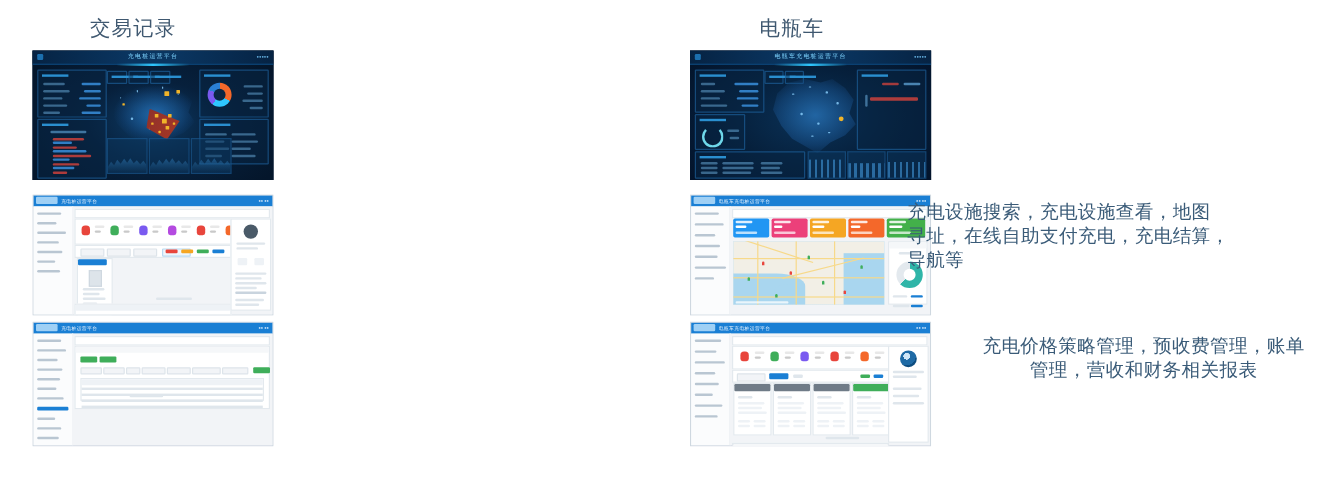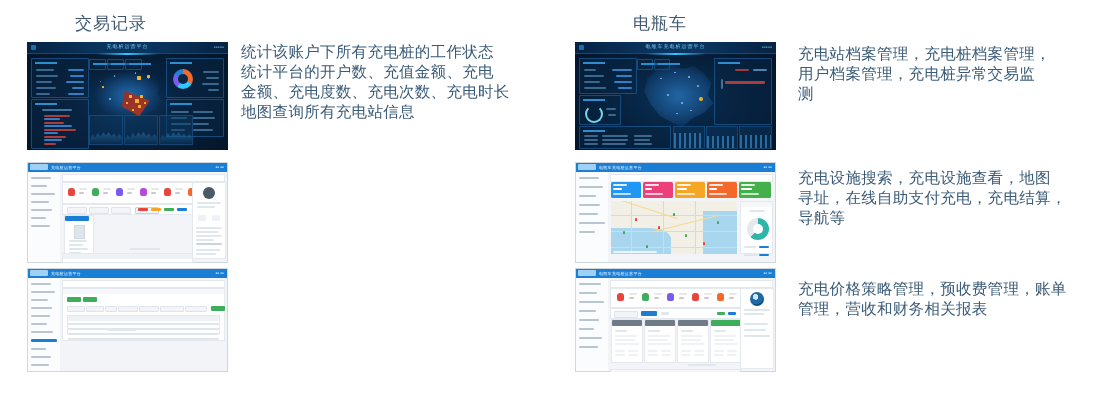--- a/index.html
+++ b/index.html
@@ -32,22 +32,22 @@
     color:#3a5b78;
     font-family:"Liberation Serif","DejaVu Serif",serif;
     letter-spacing:0.3px;
     width:310px;
     white-space:pre-line;
   }
   #desc-l1{left:241px;top:42px;}
   #desc-l2{left:241px;top:172px;}
   #desc-l3{left:241px;top:279px;}
   #desc-r1{left:798px;top:44px;}
-  #desc-r2{left:798px;top:168px;}
-  #desc-r3{left:798px;top:279px;}
+  #desc-r2{left:756px;top:168px;}
+  #desc-r3{left:798px;top:279px;text-align:center;}
 
   
   .shot{position:absolute;overflow:hidden;background:#fff;}
   .shot.dark{background:#061a33;}
   #shot-l1{left:27px;top:42px;width:201px;height:108px;}
   #shot-l2{left:27px;top:162px;width:201px;height:101px;}
   #shot-l3{left:27px;top:268px;width:201px;height:104px;}
   #shot-r1{left:575px;top:42px;width:201px;height:108px;}
   #shot-r2{left:575px;top:162px;width:201px;height:101px;}
   #shot-r3{left:575px;top:268px;width:201px;height:104px;}
@@ -211,24 +211,20 @@
         </div>
       <div class="dk-spark" style="left:97px;top:73px;width:32px;height:28px;">
           <i></i>
         </div>
       <div class="dk-spark" style="left:132px;top:73px;width:32px;height:28px;">
           <i></i>
         </div>
     </div>
   </div>
 
-  <div class="desc" id="desc-l1">统计该账户下所有充电桩的工作状态
-统计平台的开户数、充值金额、充电
-金额、充电度数、充电次数、充电时长
-地图查询所有充电站信息</div>
 
   <div class="shot" id="shot-l2">
     <div class="lt">
       <div class="lt-top"></div>
       <div class="lt-logo"></div>
       <div class="lt-brand">充电桩运营平台</div>
       <div class="lt-user">●● ●●</div>
       <div class="lt-side">
         <div class="lt-mi" style="top:5px;width:20px;"></div>
         <div class="lt-mi" style="top:13px;width:16px;"></div>
@@ -415,23 +411,20 @@
         </div>
       <div class="dk-spark" style="left:131px;top:84px;width:30px;height:21px;">
           <i style="clip-path:none;background:repeating-linear-gradient(90deg,rgba(70,160,230,.55) 0 2px,transparent 2px 5px);height:55%;"></i>
         </div>
       <div class="dk-spark" style="left:164px;top:84px;width:31px;height:21px;">
           <i style="clip-path:none;background:repeating-linear-gradient(90deg,rgba(70,160,230,.55) 0 2px,transparent 2px 5px);height:62%;"></i>
         </div>
     </div>
   </div>
 
-  <div class="desc" id="desc-r1">充电站档案管理，充电桩档案管理，
-用户档案管理，充电桩异常交易监
-测</div>
 
   <div class="shot" id="shot-r2">
     <div class="lt">
       <div class="lt-top"></div>
       <div class="lt-logo"></div>
       <div class="lt-brand">电瓶车充电桩运营平台</div>
       <div class="lt-user">●● ●●</div>
       <div class="lt-side">
         <div class="lt-mi" style="top:5px;width:20px;"></div>
         <div class="lt-mi" style="top:14px;width:24px;"></div>

